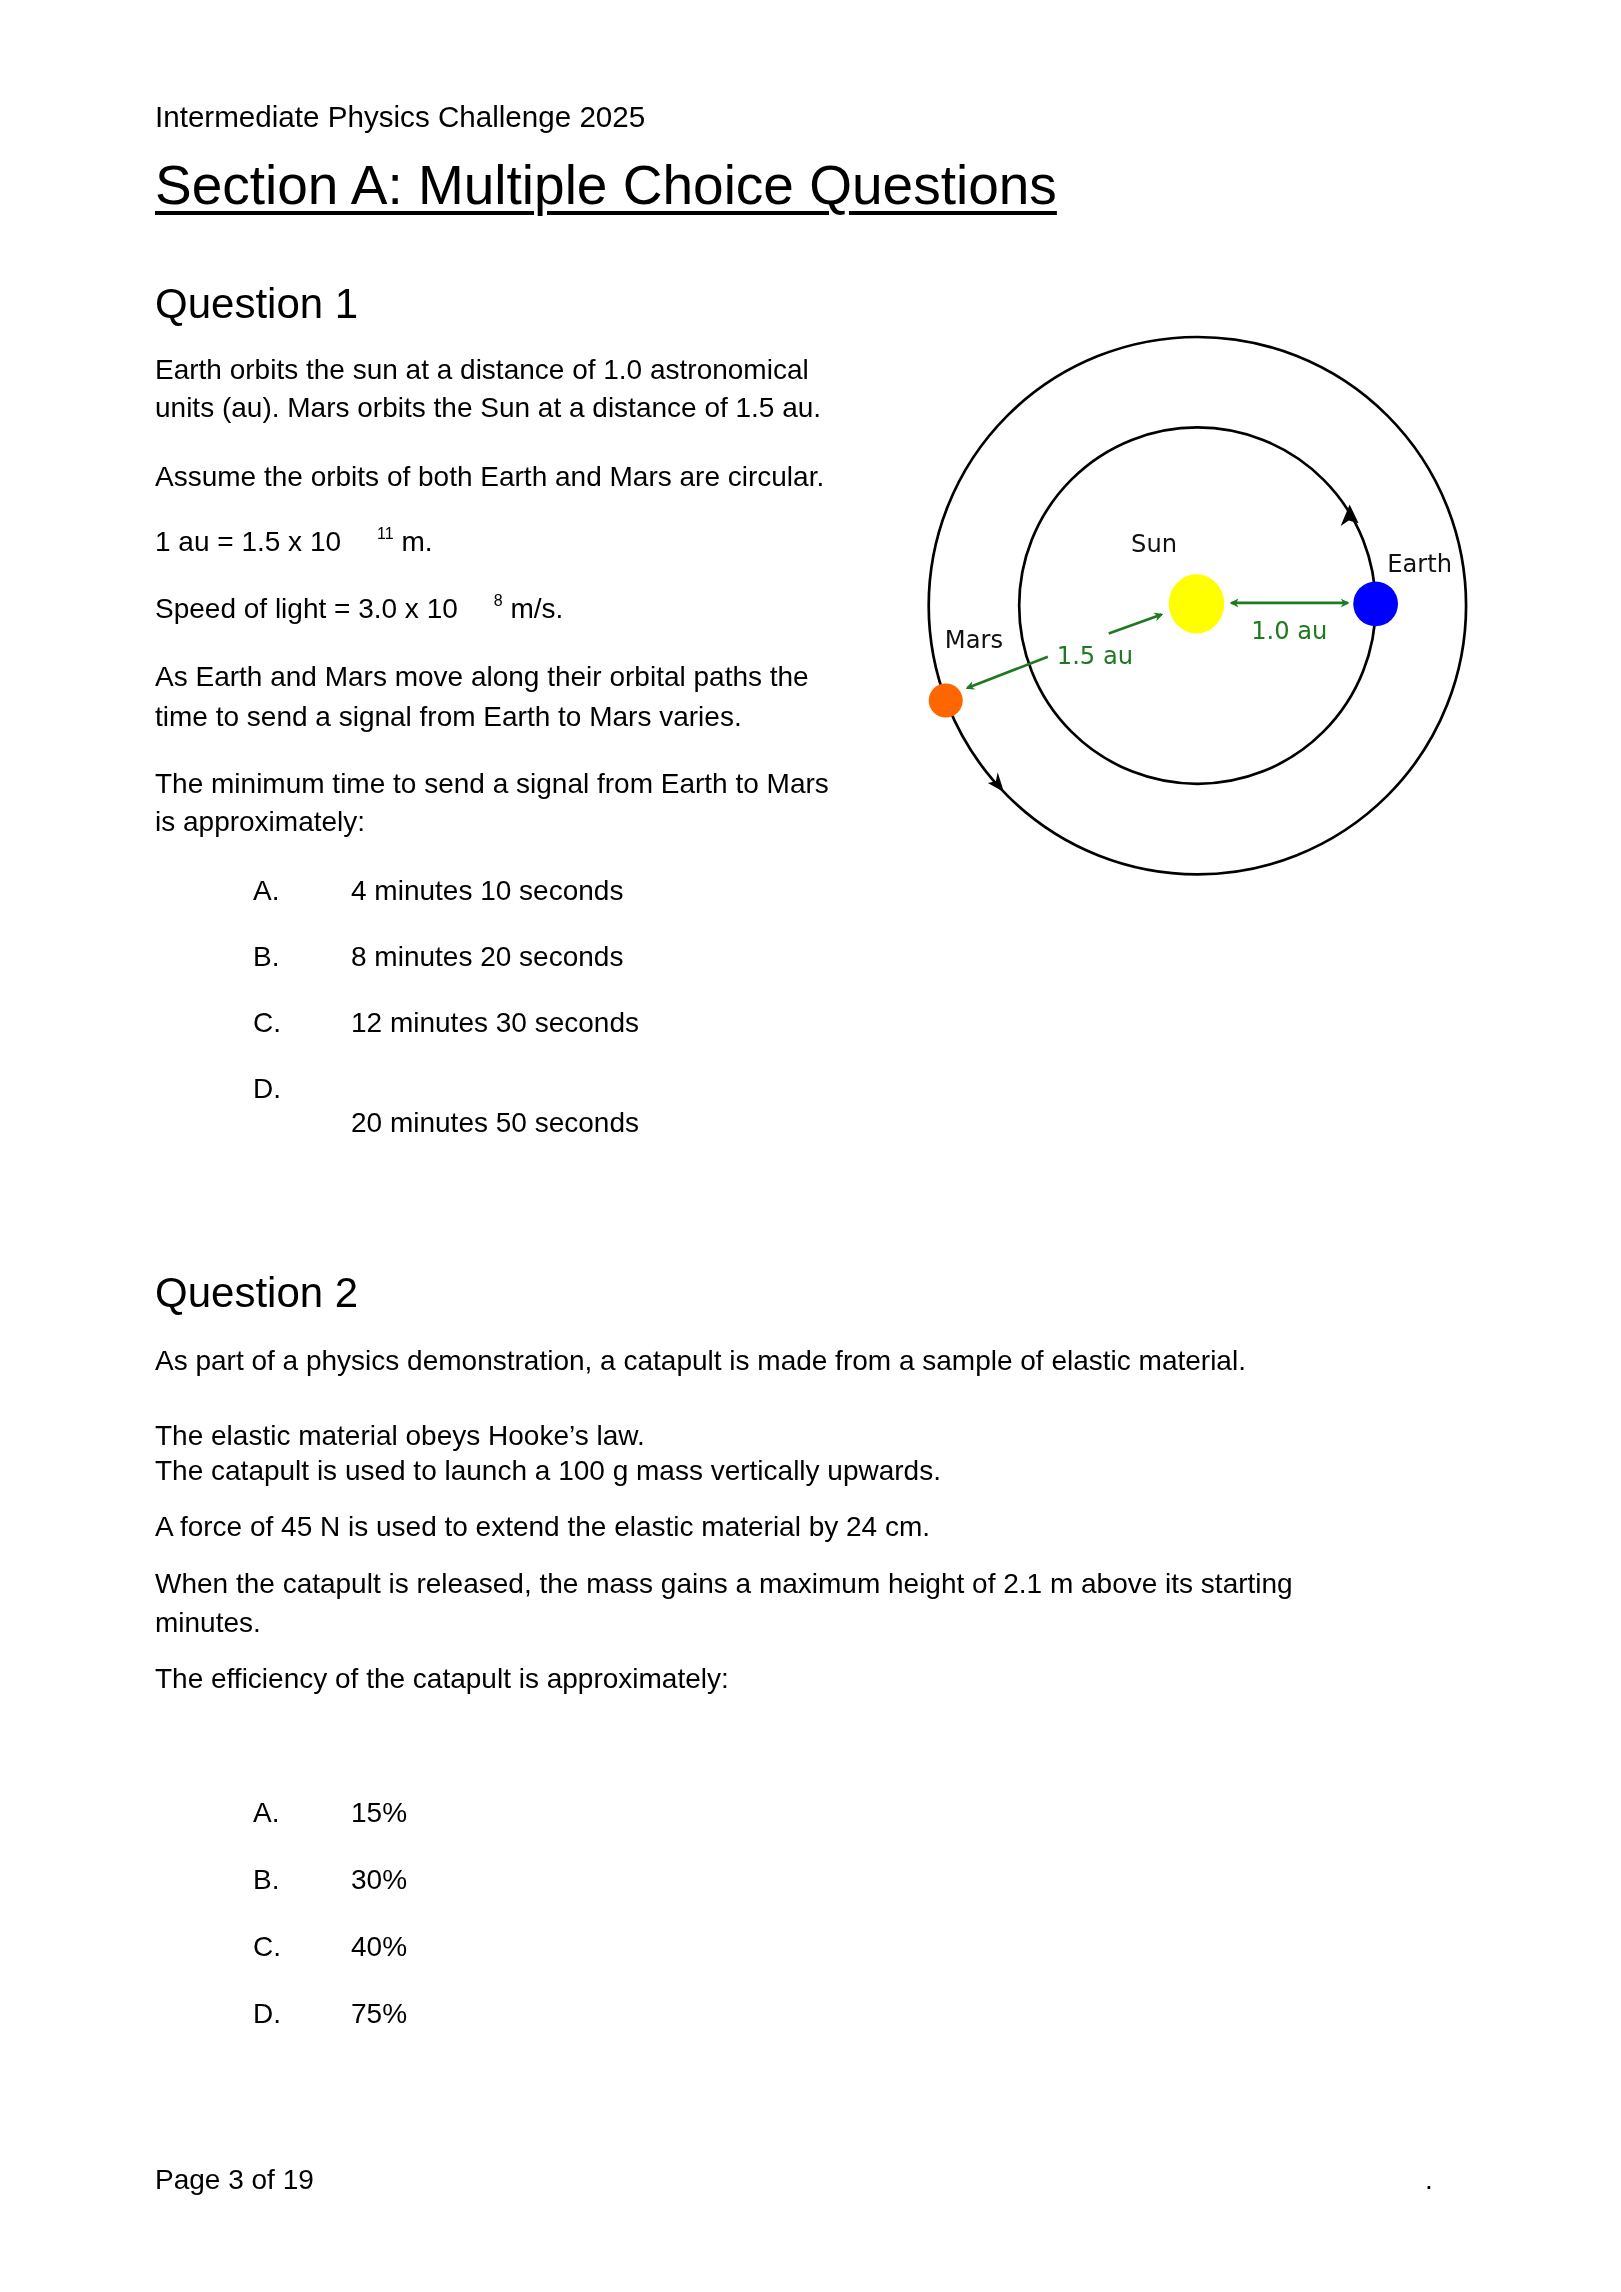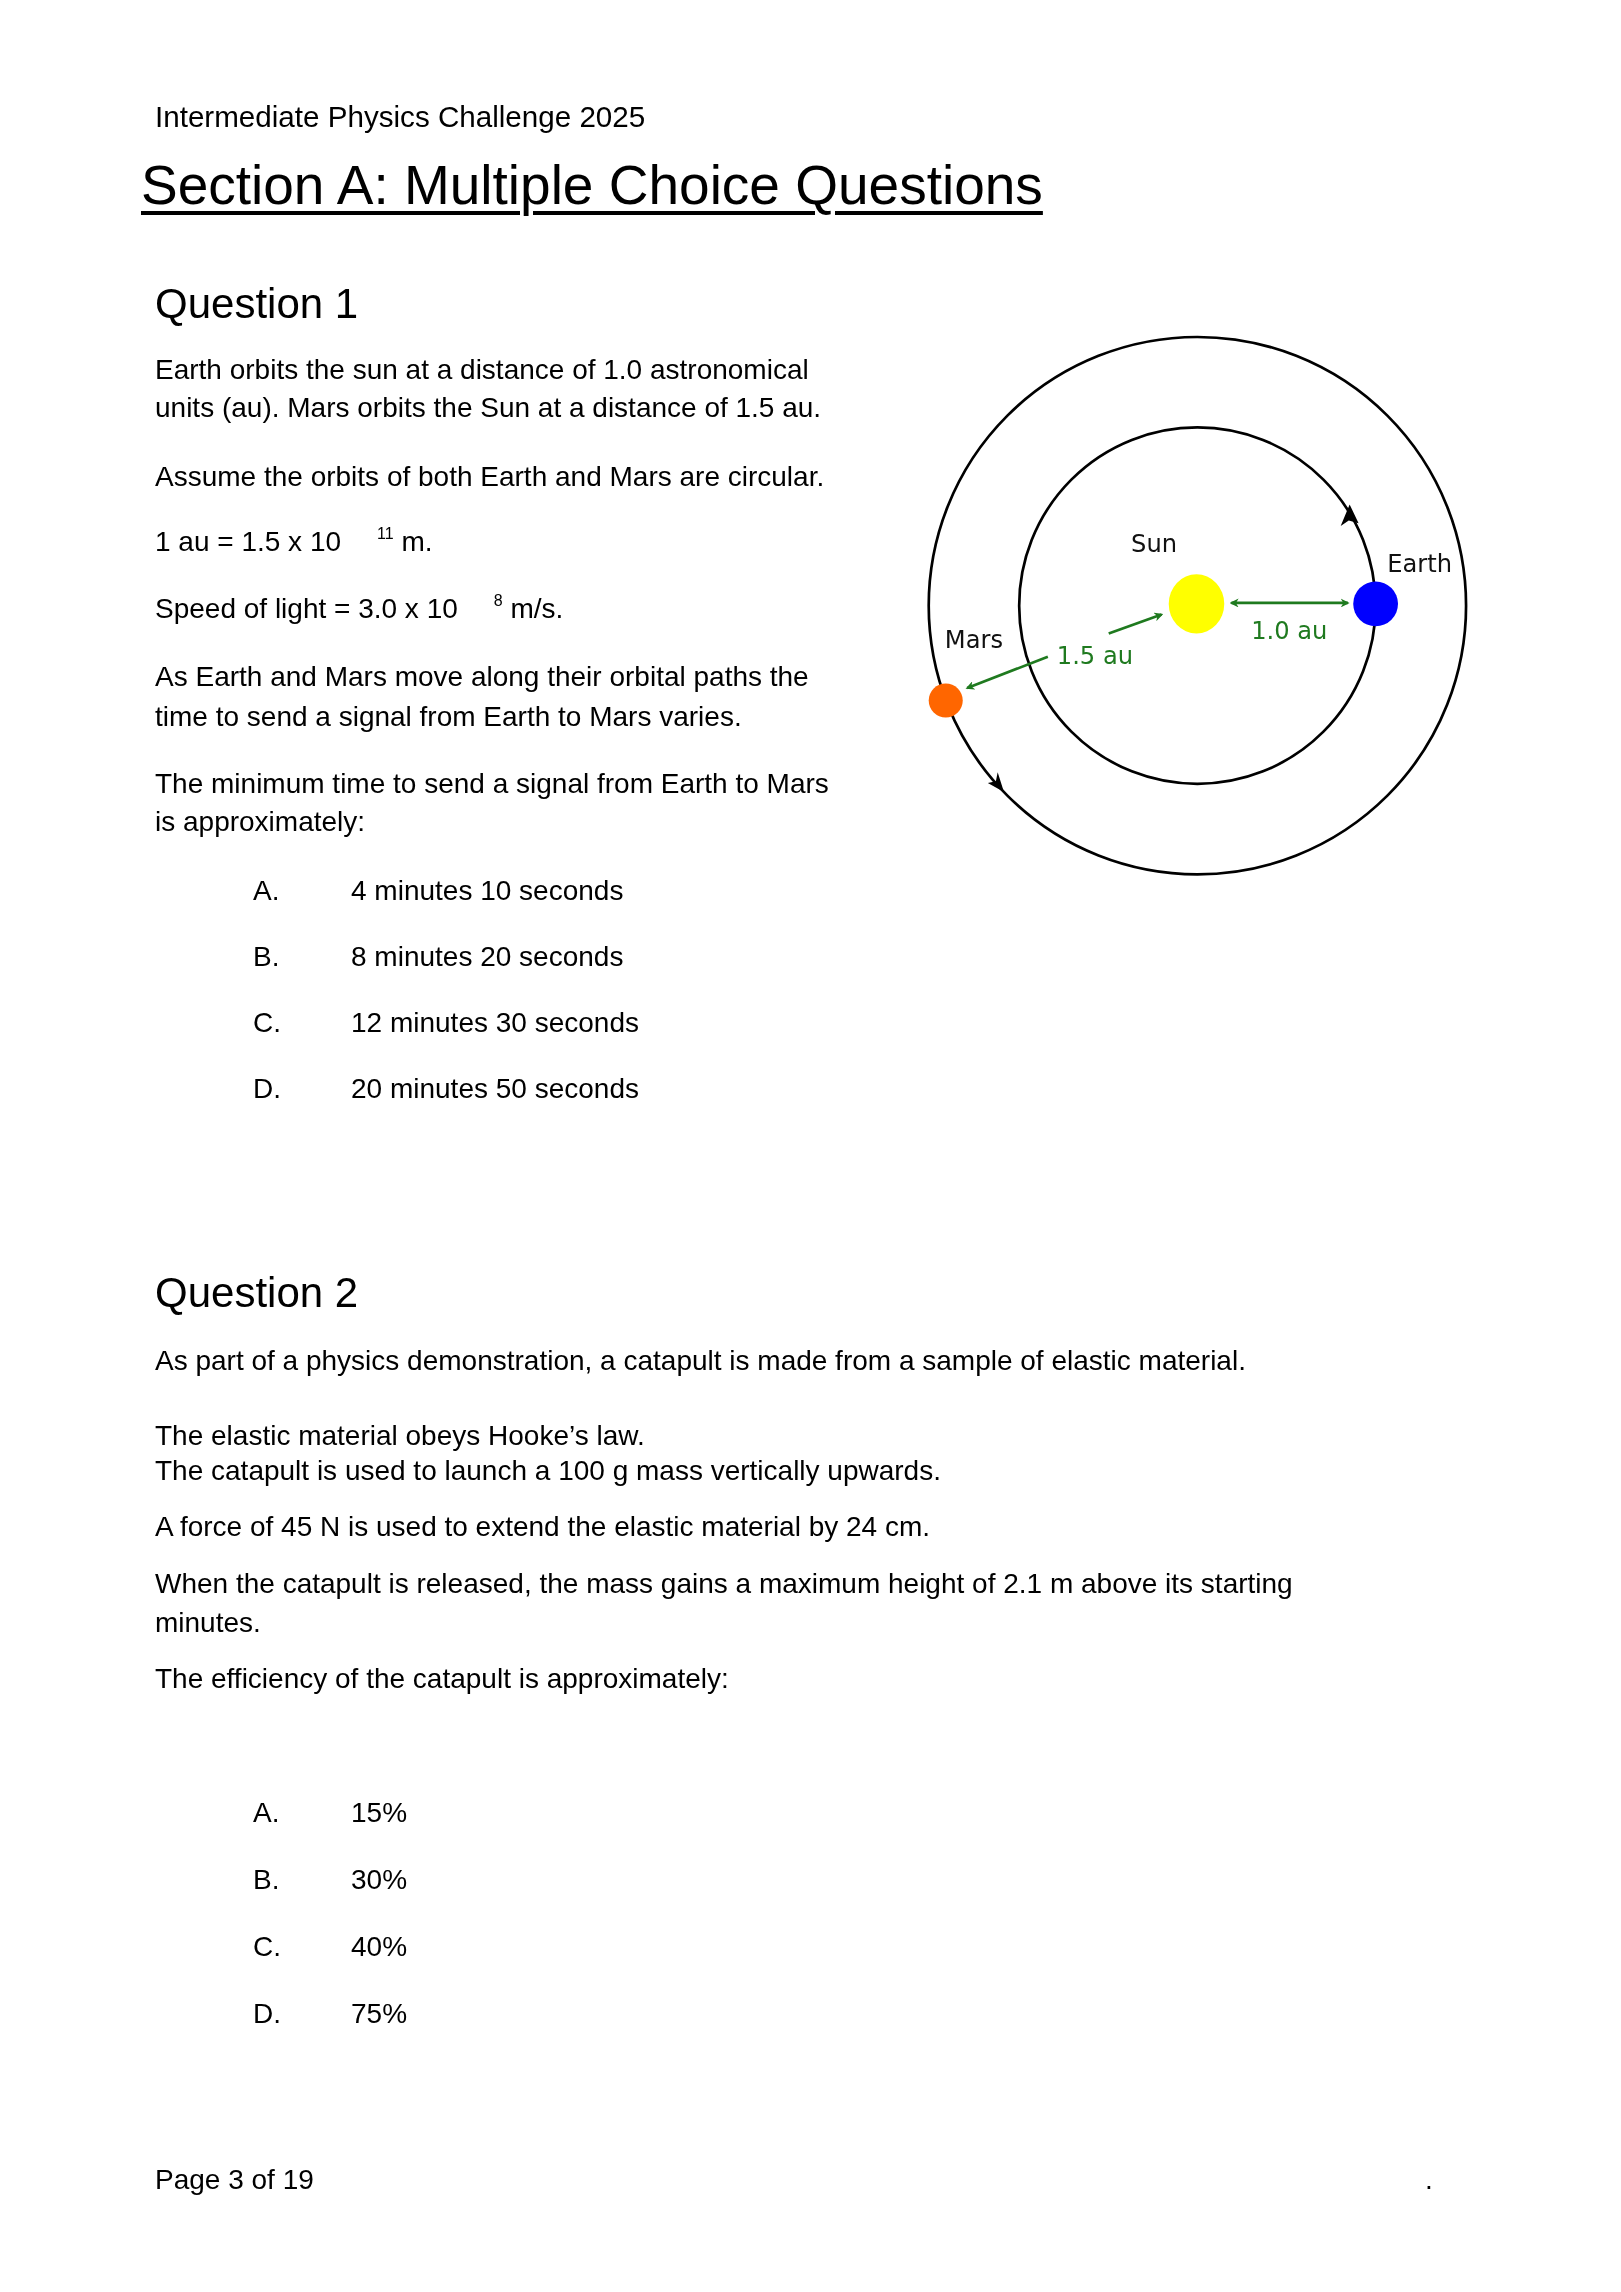--- a/index.html
+++ b/index.html
@@ -3,21 +3,21 @@
 <meta charset="utf-8">
 <style>
   html, body { margin: 0; padding: 0; background: #ffffff; }
   body {
     width: 1621px; height: 2293px; position: relative; overflow: hidden;
     font-family: "Liberation Sans", sans-serif; color: #000;
   }
   .abs { position: absolute; white-space: nowrap; }
   .header { left: 155px; top: 99px; font-size: 29.6px; line-height: 36px; }
   .section-title {
-    left: 141px; top: 154px; font-size: 55px; line-height: 63px;
+    left: 155px; top: 154px; font-size: 55px; line-height: 63px;
     text-decoration: underline; text-decoration-thickness: 3.6px; text-underline-offset: 7.2px;
   }
   .q-heading { font-size: 42px; line-height: 48px; left: 155px; }
   .body-line { font-size: 28px; line-height: 39px; left: 155px; }
   .opt-letter { font-size: 28px; line-height: 39px; left: 253px; }
   .opt-text { font-size: 28px; line-height: 39px; left: 351px; }
   sup { font-size: 16px; vertical-align: 11.6px; line-height: 0; margin-left: 36px; }
   .footer { left: 155px; font-size: 28px; line-height: 36px; }
   .footer-dot { font-size: 28px; line-height: 36px; }
   .diagram { position: absolute; left: 0; top: 0; }
@@ -52,21 +52,21 @@
   <div>
     <div class="abs opt-letter" style="top:937px;">B.</div>
     <div class="abs opt-text" style="top:937px;">8 minutes 20 seconds</div>
   </div>
   <div>
     <div class="abs opt-letter" style="top:1003px;">C.</div>
     <div class="abs opt-text" style="top:1003px;">12 minutes 30 seconds</div>
   </div>
   <div>
     <div class="abs opt-letter" style="top:1069px;">D.</div>
-    <div class="abs opt-text" style="top:1069px;">20 minutes 50 seconds</div>
+    <div class="abs opt-text" style="top:1103px;">20 minutes 50 seconds</div>
   </div>
 
   <svg class="diagram" width="1621" height="905" viewBox="0 0 1810 1010">
     <defs>
       <marker id="greenHead" markerWidth="10" markerHeight="10" refX="8" refY="5" orient="auto" markerUnits="userSpaceOnUse">
         <path d="M0,0 L10,5 L0,10 L3,5 Z" fill="#1f7a1f"></path>
       </marker>
       <marker id="greenHeadStart" markerWidth="10" markerHeight="10" refX="2" refY="5" orient="auto" markerUnits="userSpaceOnUse">
         <path d="M10,0 L0,5 L10,10 L7,5 Z" fill="#1f7a1f"></path>
       </marker>

